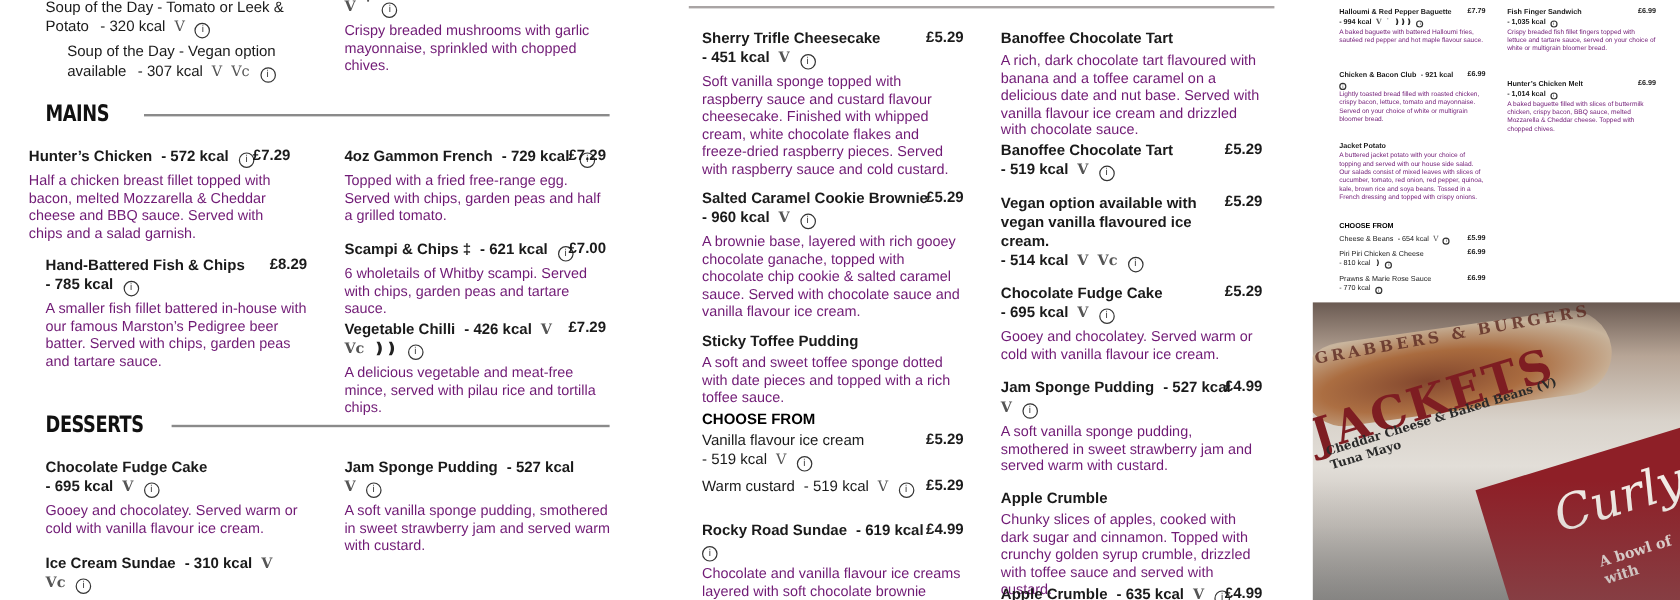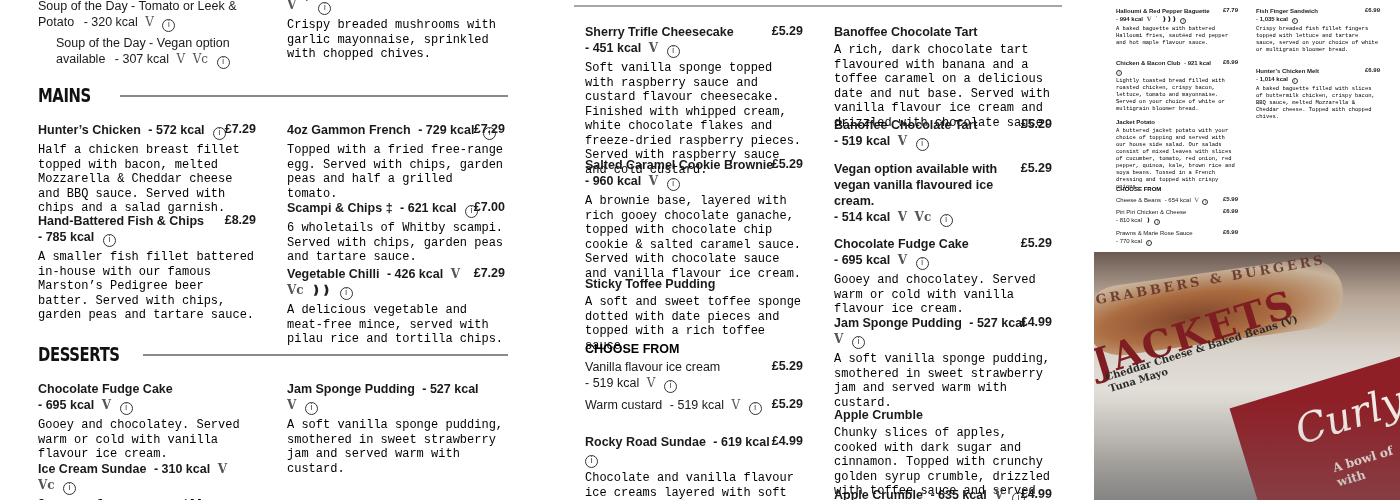--- a/index.html
+++ b/index.html
@@ -3,21 +3,21 @@
   <meta charset="utf-8">
   <style>
     * { box-sizing: border-box; margin: 0; padding: 0; }
     html, body { width: 1400px; height: 500px; overflow: hidden; background: #ffffff; }
     body { position: relative; font-family: "Liberation Sans", sans-serif; color: #1e1e1e; }
 
     .abs { position: absolute; }
     .name { font-weight: bold; font-size: 12.5px; line-height: 16px; color: #1a1a1a; }
     .kcal { font-weight: bold; }
     .plain-name { font-size: 12.5px; line-height: 16px; color: #1a1a1a; }
-    .desc { font-size: 12px; line-height: 14.5px; color: #000000; margin-top: 3px; font-family: Liberation Mono, monospace; }
+    .desc { font-size: 12px; line-height: 14.5px; color: #701a75; margin-top: 3px; }
     .price { position: absolute; right: 0; top: 0; font-weight: bold; font-size: 12.5px; color: #1a1a1a; }
     .item { position: absolute; }
     .tag { font-family: "DejaVu Serif", serif; color: #555; font-size: 12px; margin-left: 4px; }
     .info {
       display: inline-block; width: 13px; height: 13px; border: 1.2px solid #333; border-radius: 50%;
       font-size: 8px; line-height: 10.5px; text-align: center; color: #333; font-family: "DejaVu Sans", sans-serif;
       vertical-align: -1px; margin-left: 5px; font-weight: normal;
     }
     .heading {
       position: absolute; font-family: "DejaVu Sans", sans-serif; font-weight: bold; font-size: 19px;
@@ -88,21 +88,21 @@
       <span style="margin-left:6px;margin-top:28px;">-  307 kcal</span>
       <span class="tag">V</span>
       <span class="tag">Vc</span>
       <span class="info">i</span>
     </div>
   </div>
 
   <div class="heading" style="left:38px; top:84px;">MAINS</div>
   <div class="hline" style="left:120px; top:95px; width:388px;"></div>
 
-  <div class="item" style="left:38px; top:122px; width:218px;">
+  <div class="item" style="left:24px; top:122px; width:218px;">
     <div class="name">
       <span>Hunter’s Chicken</span>
       <span class="kcal" style="margin-left:4px;">-  572 kcal</span>
       <span class="info">i</span>
     </div>
     <div class="price">£7.29</div>
     <div class="desc">Half a chicken breast fillet topped with bacon, melted Mozzarella &amp; Cheddar cheese and BBQ sauce. Served with chips and a salad garnish.</div>
   </div>
 
   <div class="item" style="left:38px; top:213px; width:218px;">

